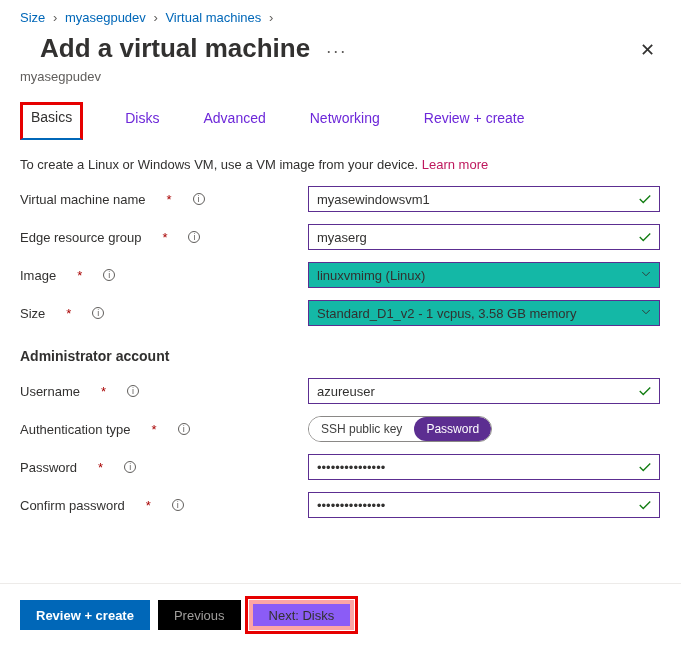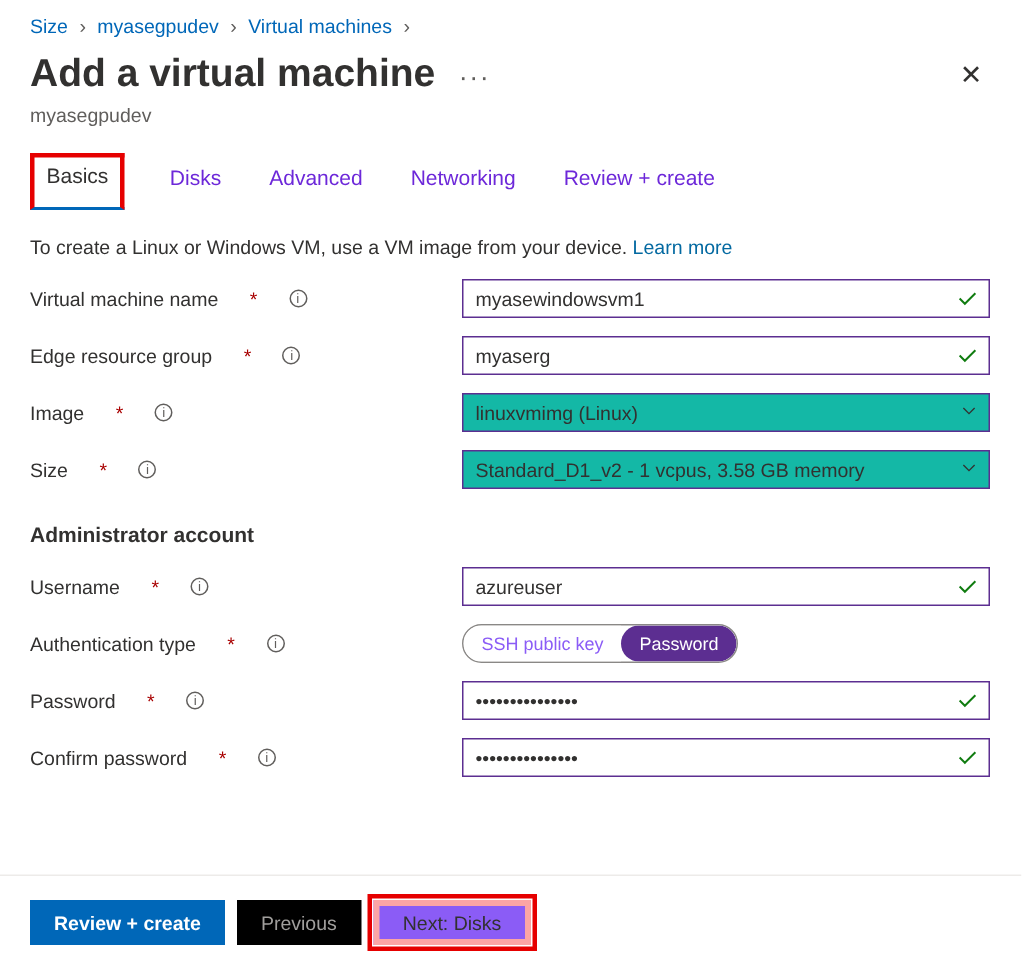--- a/index.html
+++ b/index.html
@@ -8,31 +8,31 @@
       font-size: 13px;
       color: #323130;
       background: #fff;
       width: 681px;
       height: 646px;
       position: relative;
     }
     .breadcrumb { padding: 10px 20px 4px; font-size: 13px; }
     .breadcrumb a { color: #0067b8; text-decoration: none; cursor: pointer; }
     .breadcrumb span.sep { color: #605e5c; margin: 0 4px; }
-    .header { display: flex; align-items: flex-start; justify-content: space-between; padding: 4px 20px 0; }
+    .header { display: flex; align-items: flex-start; justify-content: space-between; padding: 4px 20px 0; margin-left: 20px; }
     .title { font-size: 26px; font-weight: 600; color: #323130; }
     .ellipsis { font-size: 18px; color: #605e5c; margin-left: 12px; letter-spacing: 1px; cursor: pointer; }
     .close-btn { font-size: 18px; color: #323130; cursor: pointer; padding: 6px; font-weight: 200; }
     .subtitle { padding: 2px 20px 18px; font-size: 13px; color: #605e5c; }
-    .tabs { display: flex; gap: 28px; padding: 0 20px; border-bottom: 1px solid transparent; }
+    .tabs { display: flex; gap: 40px; padding: 0 20px; border-bottom: 1px solid transparent; }
     .tab { padding: 8px 2px 10px; font-size: 14px; color: #6d28d9; cursor: pointer; border-bottom: 2px solid transparent; }
     .tab.active { color: #323130; font-weight: 400; border-bottom: 2px solid #0067b8; }
     .tab-highlight { border: 3px solid #e60000; padding: 4px 8px 6px; margin-bottom: -2px; }
     .intro { padding: 18px 20px 14px; font-size: 13px; color: #323130; }
-    .intro a { color: #0369a1; text-decoration: none; cursor: pointer; }
+    .intro a { color: #be185d; text-decoration: none; cursor: pointer; }
     .form { padding: 0 20px; }
     .row { display: flex; align-items: center; margin-bottom: 12px; }
     .lbl { width: 288px; display: flex; align-items: center; gap: 21px; font-size: 13px; color: #323130; }
     .req { color: #a80000; }
     .info-icon { width: 12px; height: 12px; border: 1px solid #605e5c; border-radius: 50%; display: inline-flex; align-items: center; justify-content: center; font-size: 9px; color: #605e5c; cursor: pointer; }
     .control { flex: 1; position: relative; max-width: 352px; }
     .txt-input {
       width: 100%; height: 26px; padding: 3px 28px 3px 8px;
       border: 1px solid #605e5c; font-size: 13px; font-family: inherit;
       outline: none; color: #323130;
@@ -45,21 +45,21 @@
       justify-content: space-between;
     }
     .check-icon {
       position: absolute; right: 8px; top: 50%; transform: translateY(-50%);
       width: 14px; height: 14px; color: #107c10;
     }
     .chevron { position: absolute; right: 8px; top: 50%; transform: translateY(-50%); }
     .chevron svg { width: 12px; height: 12px; }
     .section-head { font-weight: 600; font-size: 14px; padding: 10px 20px 14px; }
     .toggle-group { display: flex; border: 1px solid #8a8886; border-radius: 14px; overflow: hidden; height: 26px; width: fit-content; }
-    .toggle-opt { padding: 4px 12px; font-size: 12px; cursor: pointer; display: flex; align-items: center; background: #fff; color: #8b5cf6; }
+    .toggle-opt { padding: 4px 12px; font-size: 12px; cursor: pointer; display: flex; align-items: center; background: #fff; color: #404040; }
     .toggle-opt.selected { background: #5c2e91; color: #fff; border-radius: 12px; }
     .footer {
       position: absolute; bottom: 0; left: 0; right: 0;
       border-top: 1px solid #edebe9; padding: 16px 20px;
       display: flex; gap: 8px; background: #fff;
     }
     .btn { height: 30px; padding: 0 16px; font-size: 13px; border: none; cursor: pointer; font-family: inherit; }
     .btn-primary { background: #0067b8; color: #fff; font-weight: 600; }
     .btn-disabled { background: #000000; color: #a19f9d; }
     .btn-default { background: #8b5cf6; color: #323130; border: 4px solid #fca5a5; }

